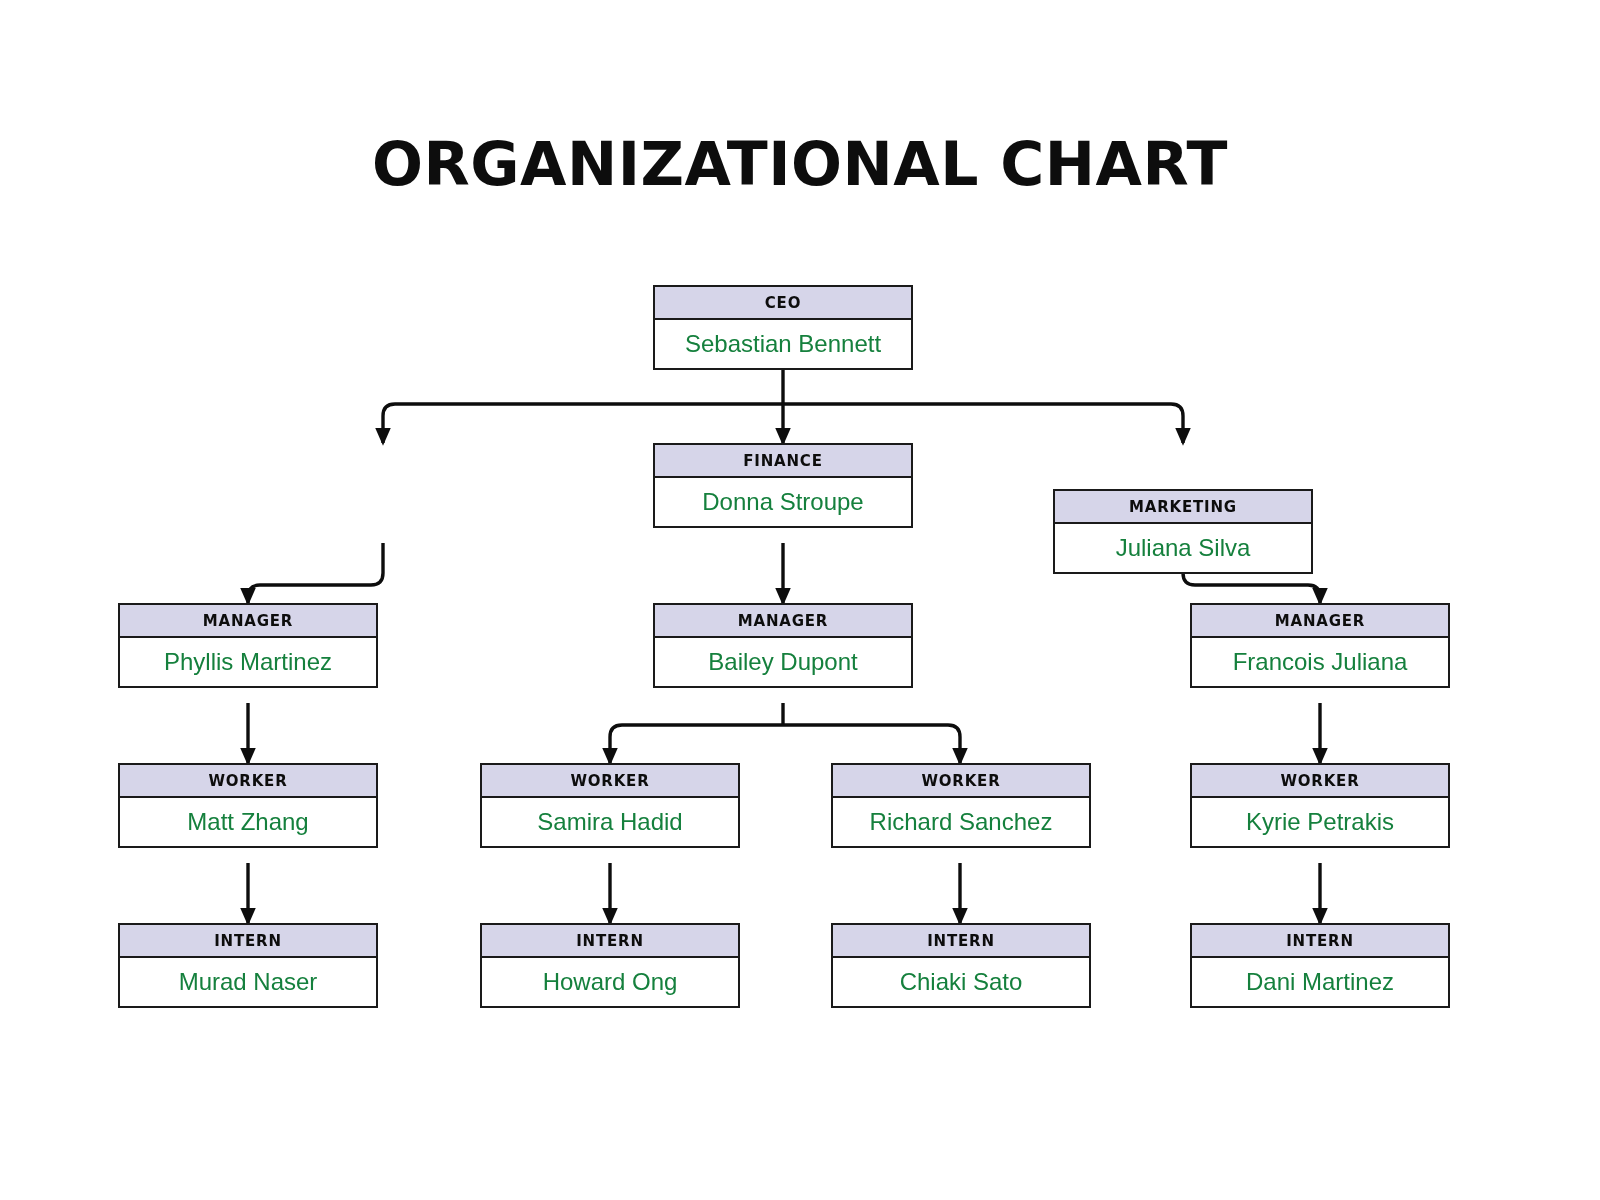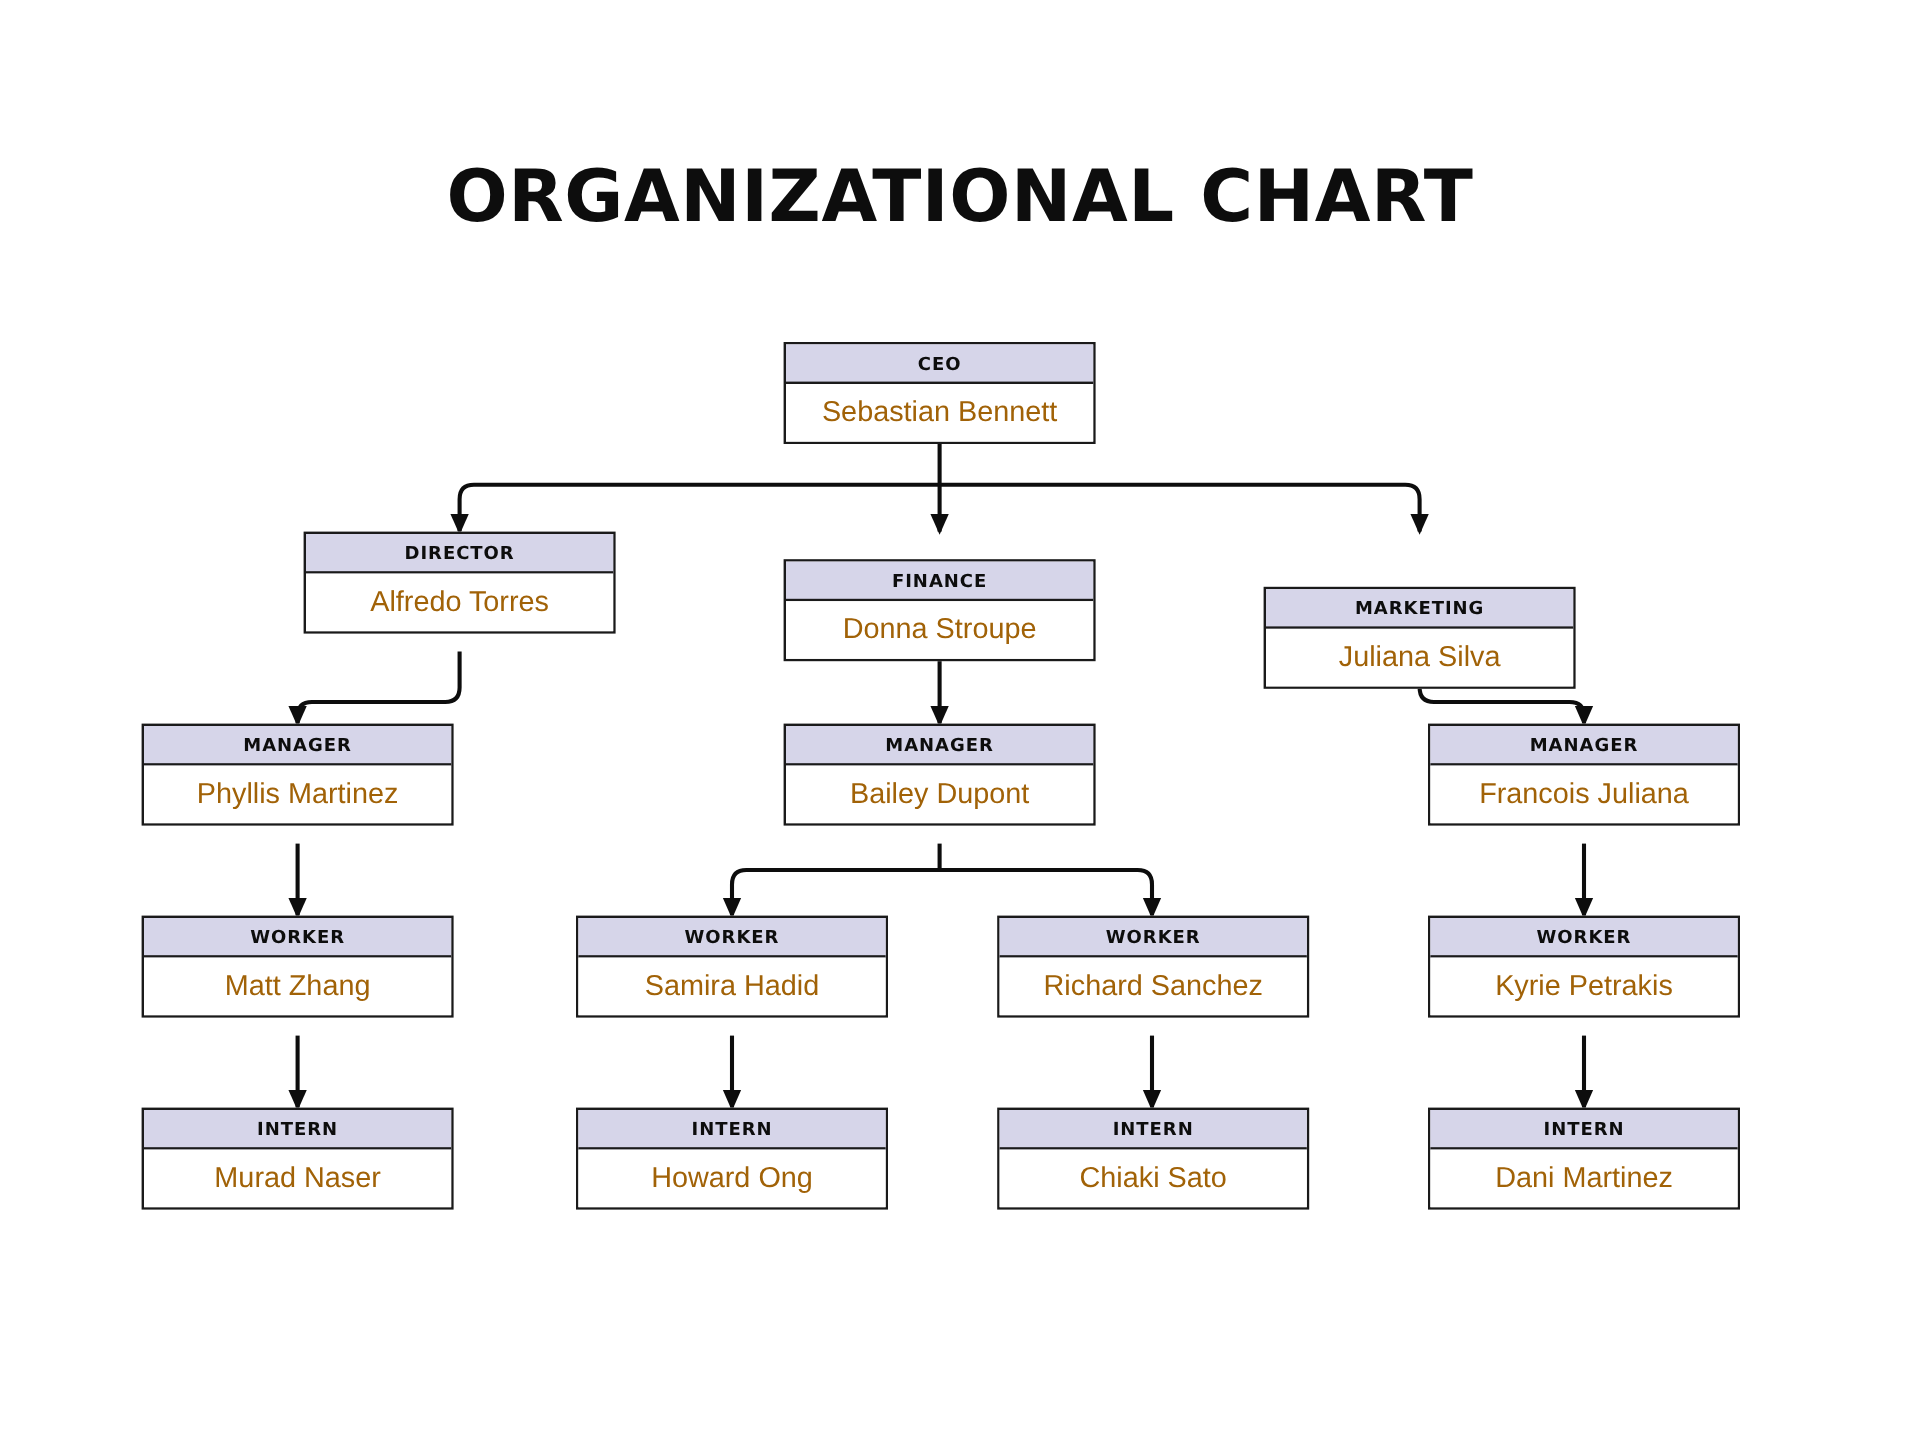--- a/index.html
+++ b/index.html
@@ -62,21 +62,21 @@
     overflow: hidden;
     white-space: nowrap;
   }
   .node-name {
     height: 48px;
     line-height: 48px;
     text-align: center;
     font-family: "Liberation Sans", sans-serif;
     font-size: 24px;
     font-weight: 400;
-    color: #a16207;
+    color: #15803d;
     background: #ffffff;
     box-sizing: border-box;
     overflow: hidden;
     white-space: nowrap;
   }
 </style>
 </head>
 <body>
 
 <div id="canvas">
@@ -117,25 +117,21 @@
       <path d="M 960 863 L 960 923" marker-end="url(#arrow)"></path>
       <path d="M 1320 863 L 1320 923" marker-end="url(#arrow)"></path>
     </g>
   </svg>
 
   <div class="node" style="left:653px; top:255px;margin-top:30px;">
     <div class="node-title">CEO</div>
     <div class="node-name">Sebastian Bennett</div>
   </div>
 
-  <div class="node" style="left:253px; top:443px;">
-    <div class="node-title">DIRECTOR</div>
-    <div class="node-name">Alfredo Torres</div>
-  </div>
-  <div class="node" style="left:653px; top:466px;">
+  <div class="node" style="left:653px; top:443px;">
     <div class="node-title">FINANCE</div>
     <div class="node-name">Donna Stroupe</div>
   </div>
   <div class="node" style="left:1053px; top:443px;margin-top:46px;">
     <div class="node-title">MARKETING</div>
     <div class="node-name">Juliana Silva</div>
   </div>
 
   <div class="node" style="left:118px; top:603px;">
     <div class="node-title">MANAGER</div>

